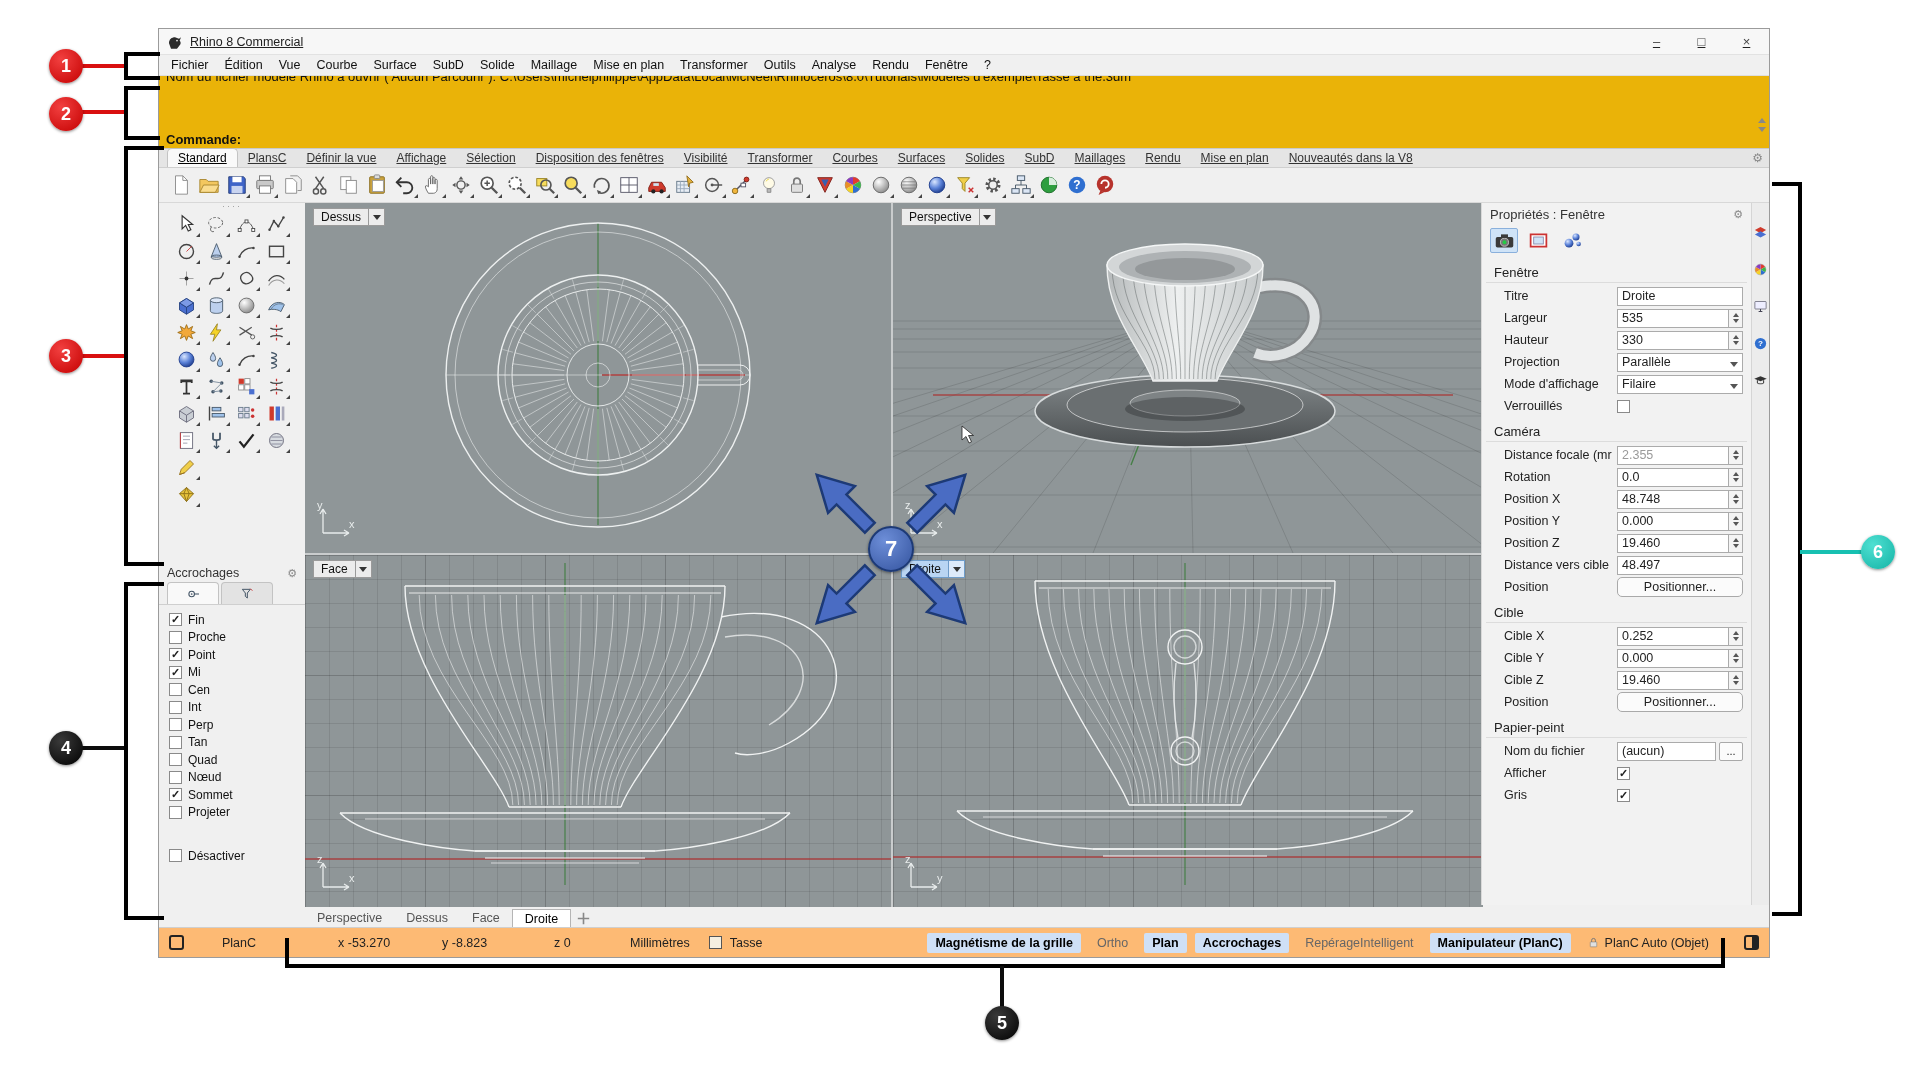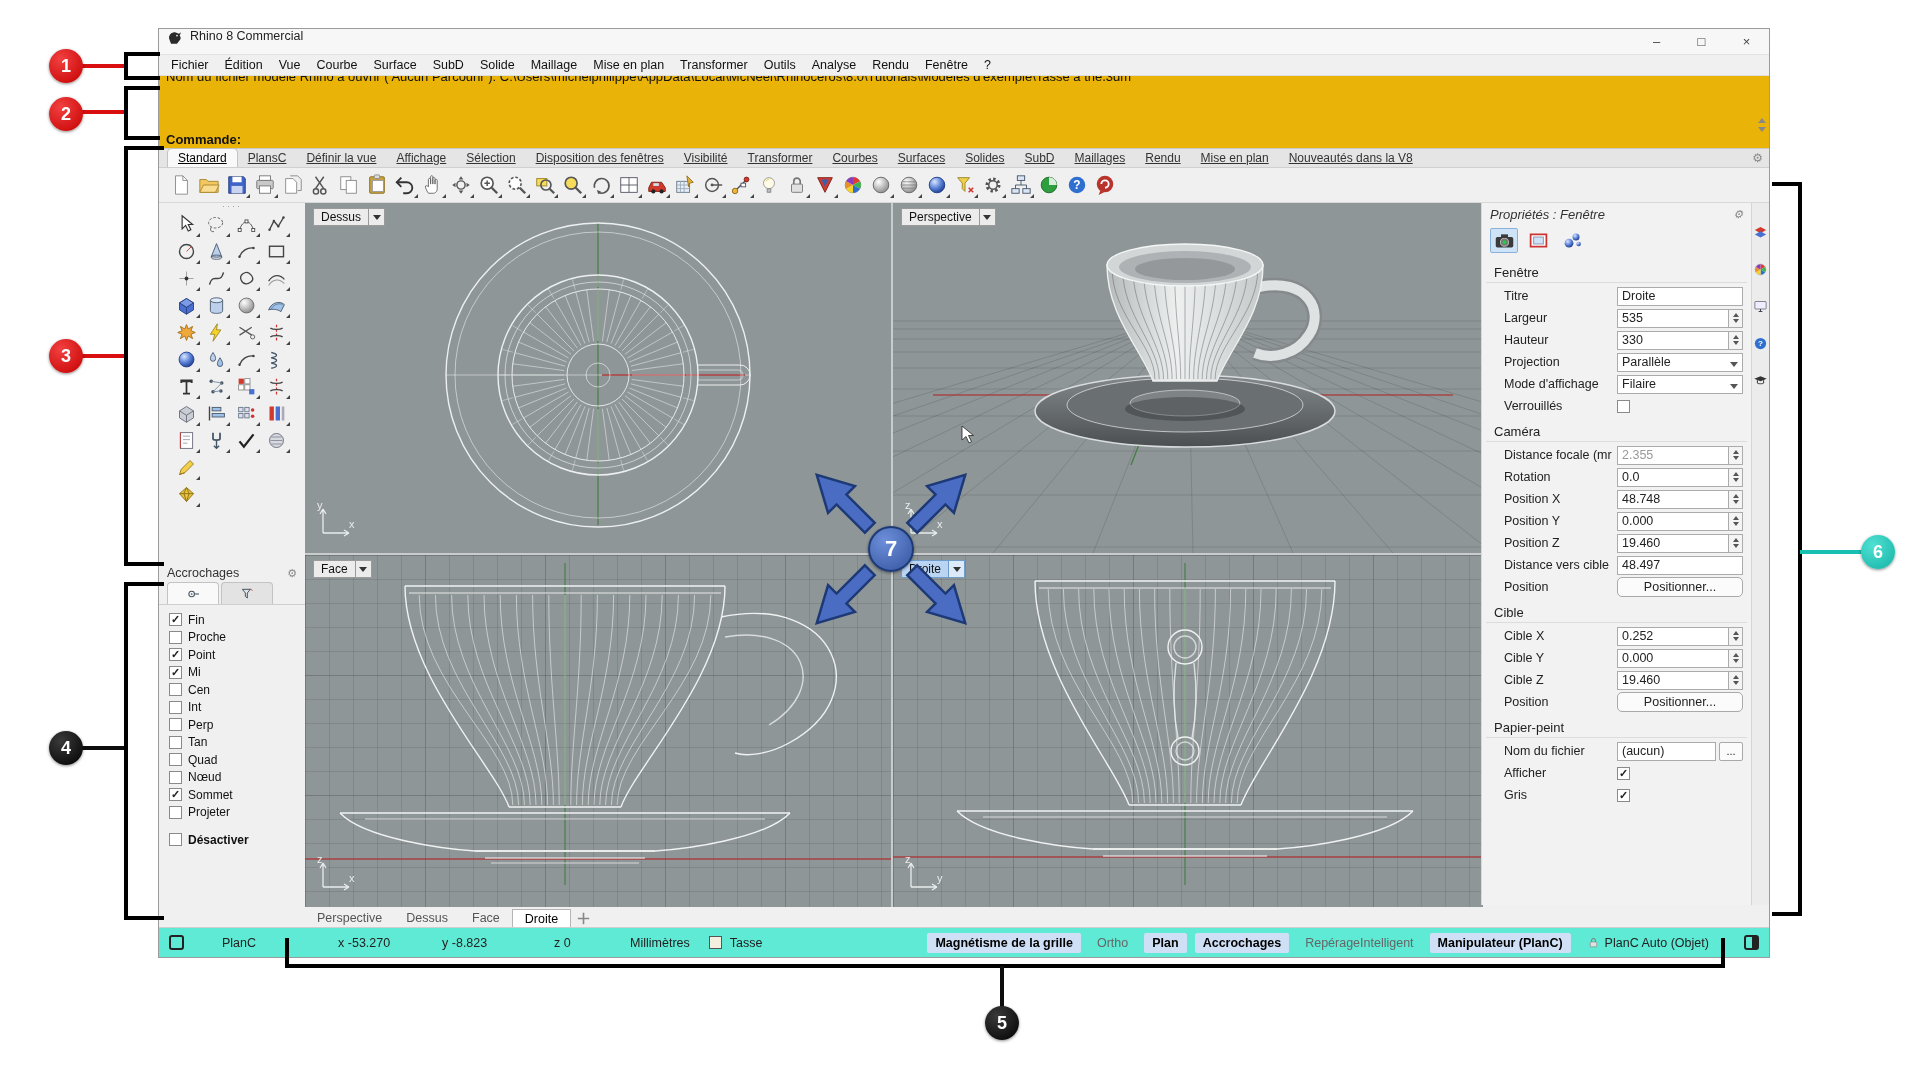--- a/index.html
+++ b/index.html
@@ -1,21 +1,21 @@
 <!DOCTYPE html>
 <html><head>
 <meta charset="utf-8">
 <style>
   html,body{margin:0;padding:0;background:#fff;font-family:"Liberation Sans",sans-serif;}
   .page{position:relative;width:1920px;height:1080px;background:#fff;overflow:hidden;}
   *{box-sizing:border-box;}
 
   
   .window{position:absolute;left:158px;top:28px;width:1612px;height:930px;background:#f0f0f0;border:1px solid #9b9b9b;}
-  .titlebar{height:26px;display:flex;background:#f7f7f7;border-bottom:1px solid #e2e2e2;padding-left:8px;gap:7px;font-size:12.5px;color:#222;}
+  .titlebar{height:26px;display:flex;align-items:center;background:#f7f7f7;border-bottom:1px solid #e2e2e2;padding-left:8px;gap:7px;font-size:12.5px;color:#222;text-decoration:underline;}
   .titlebar .appicon svg{width:16px;height:16px;display:block;}
   .win-controls{margin-left:auto;display:flex;height:100%;}
   .win-btn{width:45px;height:100%;display:flex;align-items:center;justify-content:center;color:#444;font-size:13px;}
   .menubar{height:20px;display:flex;align-items:center;background:#f0f0f0;font-size:12.5px;color:#111;padding-left:4px;}
   .menu-item{padding:0 8px;}
 
   .cmdarea{position:relative;background:#eab308;border-top:1px solid #dedede;height:74px;border-bottom:1px solid #c9c9c9;}
   .cmd-history{height:53px;overflow:hidden;padding-left:7px;font-size:13px;line-height:17px;color:#111;}
   .cmd-line1{margin-top:-8px;white-space:nowrap;overflow:hidden;}
   .cmd-prompt-row{display:flex;align-items:center;height:20px;padding-left:7px;font-size:13px;font-weight:bold;color:#111;}
@@ -42,21 +42,21 @@
 
   .snaps{position:absolute;left:0;top:534px;width:146px;}
   .snaps-title{display:flex;align-items:center;font-size:12.5px;color:#333;padding:3px 8px 2px;}
   .snaps-title .gear{margin-left:auto;color:#8a8a8a;font-size:11px;}
   .snaps-tabs{display:flex;padding-left:8px;gap:2px;border-bottom:1px solid #cfcfcf;}
   .snap-tab{width:52px;height:22px;background:#f9f9f9;border:1px solid #c3c3c3;border-bottom:none;border-radius:4px 4px 0 0;display:flex;align-items:center;justify-content:center;}
   .snap-tab.inactive{background:#e3e3e3;}
   .snap-tab svg{width:16px;height:16px;}
   .snaps-list{padding:6px 0 0 10px;}
   .snap-item{display:flex;align-items:center;height:17.5px;font-size:12px;color:#111;gap:6px;}
-  .snap-item.gap{margin-top:10px;font-weight:bold;}
+  .snap-item.gap{margin-top:26px;}
   .cb{width:13px;height:13px;background:#fff;border:1px solid #8a8a8a;display:flex;align-items:center;justify-content:center;font-size:11px;font-weight:bold;color:#222;line-height:11px;flex:0 0 auto;}
 
   
   .viewports{position:absolute;left:146px;top:174px;width:1178px;height:704px;background:#c9cccd;}
   .vp{position:absolute;overflow:hidden;background:#8f9698;}
   .vp svg.scene{position:absolute;left:0;top:0;width:100%;height:100%;}
   .vp-grid{background-image:
     linear-gradient(rgba(0,0,0,0.10) 1px, transparent 1px),
     linear-gradient(90deg, rgba(0,0,0,0.10) 1px, transparent 1px),
     linear-gradient(rgba(0,0,0,0.09) 1px, transparent 1px),
@@ -73,35 +73,35 @@
   .vp-label.active .name{background:#b9d5f3;border-color:#6f9cc9;}
   .vp-label.active .dd{background:#ddeafa;border-color:#6f9cc9;}
   .vp-axis{position:absolute;left:8px;bottom:8px;z-index:4;}
 
   .vtabs{position:absolute;left:146px;top:878px;height:22px;display:flex;align-items: center;font-size:12.5px;color:#555;}
   .vtab{padding:2px 12px;}
   .vtab.active{background:#fff;border:1px solid #b5b5b5;border-bottom:none;color:#000;}
   .vtab-plus{margin-left:6px;display:flex;align-items:center;}
 
   
-  .statusbar{position:absolute;left:0;bottom:0;right:0;height:30px;background:#5eead4;border-top:1px solid #cfcfcf;display:flex;align-items:center;font-size:12.5px;color:#222;}
+  .statusbar{position:absolute;left:0;bottom:0;right:0;height:30px;background:#fdba74;border-top:1px solid #cfcfcf;display:flex;align-items:center;font-size:12.5px;color:#222;}
   .sb-panelicon{width:15px;height:15px;border:2px solid #222;border-radius:3px;margin-left:10px;}
   .sb-panelicon.fill{position:relative;margin-left:auto;margin-right:10px;}
   .sb-panelicon.fill::after{content:"";position:absolute;right:0;top:0;width:5px;height:100%;background:#222;}
   .sb-text{white-space:nowrap;}
   .sb-toggles{display:flex;align-items:center;gap:8px;margin-left:165px;}
   .sb-toggle{padding:3px 8px;border-radius:2px;color:#666;white-space:nowrap;}
   .sb-toggle.active{background:#cfe0f6;color:#000;font-weight:bold;}
   .sb-lock{margin-left:16px;display:flex;align-items:center;}
   .sb-lock svg{width:13px;height:13px;}
   .swatch{width:13px;height:13px;background:#f5efe0;border:1px solid #555;margin-left:19px;}
 
   
   .rightpanel{position:absolute;right:18px;top:174px;width:270px;bottom:52px;background:#f2f2f2;border-left:1px solid #d9d9d9;font-size:12.5px;color:#222;overflow:hidden;}
-  .props-header{height:22px;display:flex;align-items:center;padding:0 8px;font-size:13px;color:#333;font-style:italic;}
+  .props-header{height:22px;display:flex;align-items:center;padding:0 8px;font-size:13px;color:#333;}
   .props-header .gear{margin-left:auto;color:#8a8a8a;font-size:11px;}
   .props-icons{display:flex;gap:6px;padding:3px 8px 5px;}
   .pico{width:28px;height:25px;border:1px solid transparent;display:flex;align-items:center;justify-content:center;border-radius:2px;}
   .pico svg{width:21px;height:21px;}
   .pico.active{background:#cfe3f7;border-color:#8ab0dc;}
   .sec-title{font-size:13px;color:#222;padding:7px 8px 2px;border-bottom:1px solid #dcdcdc;margin:0 4px 2px;}
   .prow{display:flex;align-items:center;height:22px;padding-left:22px;padding-right:8px;}
   .plabel{flex:1;white-space:nowrap;overflow:hidden;}
   .pctl{width:126px;display:flex;align-items:center;flex:0 0 auto;}
   .pinput{flex:1;height:19px;background:#fff;border:1px solid #ababab;padding:0 4px;display:flex;align-items:center;font-size:12.5px;overflow:hidden;white-space:nowrap;}

